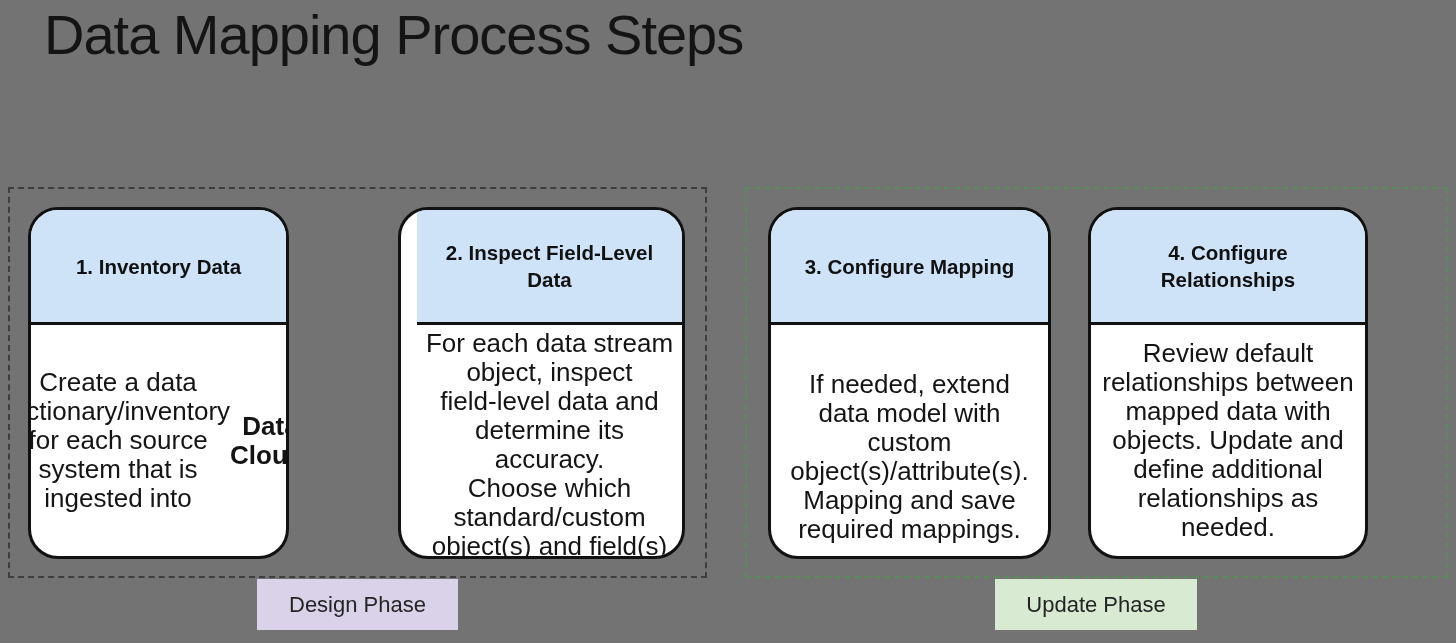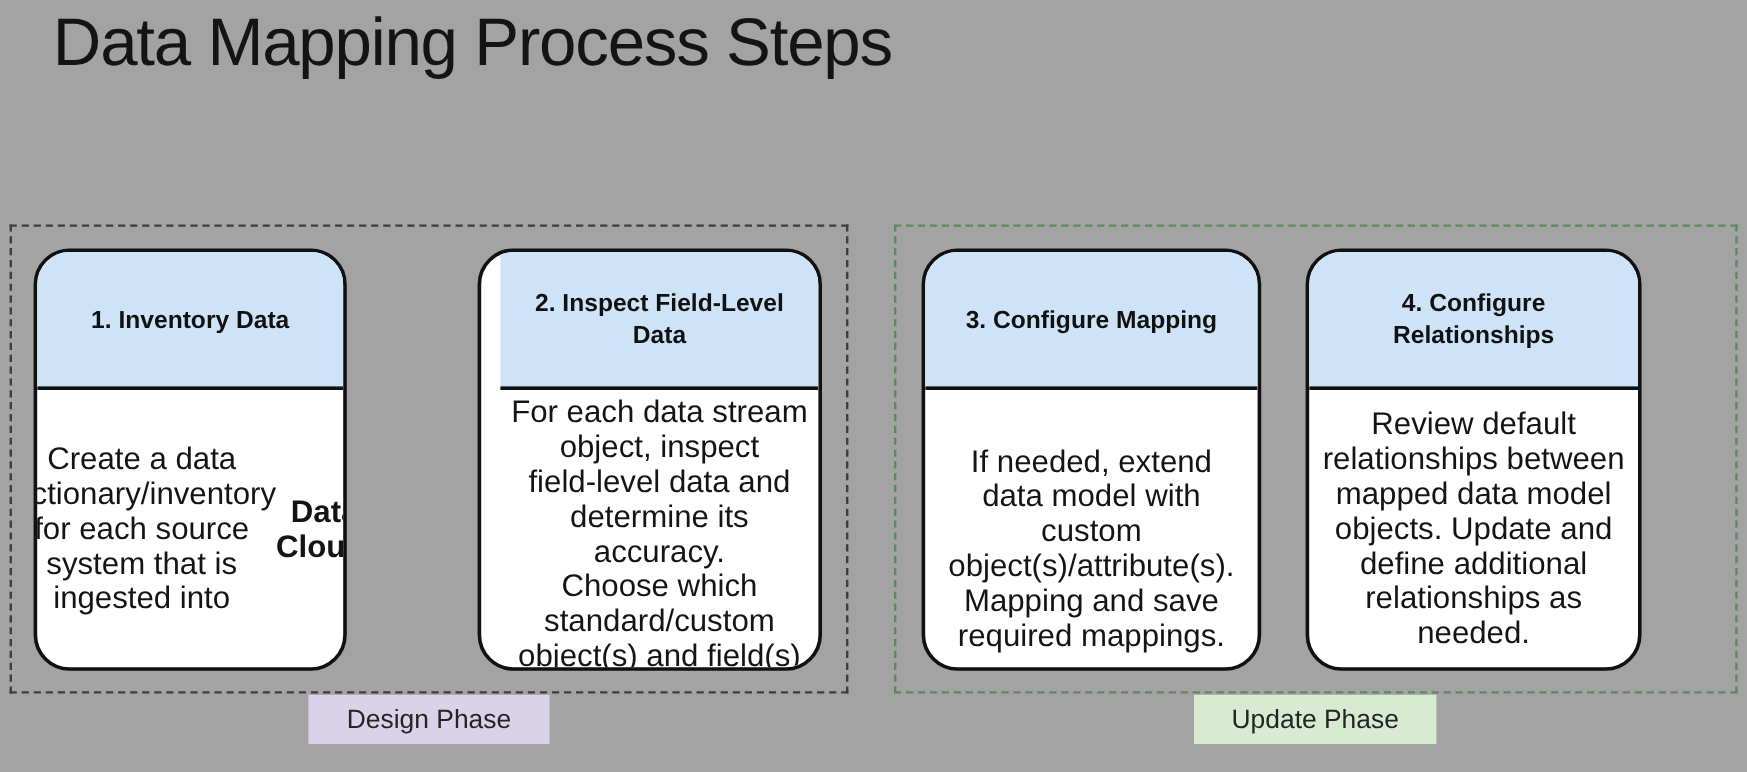--- a/index.html
+++ b/index.html
@@ -1,18 +1,18 @@
 <!DOCTYPE html>
 <html style="--header_blue: #cfe3f8; --card_border: #111111; --design_border: #3e3e3e; --build_border: #5d8a5d; --design_label_bg: #d9d2e9; --build_label_bg: #d9ead3;"><head>
 <meta charset="utf-8">
 <style>
   html,body { margin:0; padding:0; background:#ffffff; }
   .canvas {
     position:relative; width:1456px; height:643px; overflow:hidden;
-    background:#a3a3a3; font-family:"Liberation Sans", sans-serif; color:#111;
+    background:#737373; font-family:"Liberation Sans", sans-serif; color:#111;
   }
   .title {
     position:absolute; left:44px; top:2px; margin:0;
     font-size:56px; font-weight:400; letter-spacing:-1px; color:#141414;
   }
   .group {
     position:absolute; top:187px; height:391px;
     border:2px dashed #3e3e3e; box-sizing:border-box; z-index:0;
   }
   .group.design { left:8px;  width:699px; border-color:var(--design_border,#3e3e3e); }
@@ -37,21 +37,21 @@
     white-space:pre-line; padding:0 10px;
   }
   .card-body {
     flex:1 1 auto; display:flex; align-items:center; justify-content:center;
     text-align:center; font-size:26px; line-height:29px;
     white-space:pre-line; padding:4px 8px; color:#141414;
   }
   .card-body .bold { font-weight:700; }
 
   .phase-label {
-    position:absolute; top:579px; height:41px; z-index:2;
+    position:absolute; top:579px; height:51px; z-index:2;
     display:flex; align-items:center; justify-content:center;
     font-size:22px; color:#242424;
   }
   .phase-label.design-label { left:257px; width:201px; background:var(--design_label_bg,#d9d2e9); }
   .phase-label.build-label  { left:995px; width:202px; background:var(--build_label_bg,#d9ead3); }
 </style>
 </head>
 <body>
 
 <div class="canvas">
@@ -92,21 +92,21 @@
 object(s)/attribute(s).
 Mapping and save
 required mappings.</div>
   </div>
 
   <div class="card c4">
     <div class="card-header">4. Configure
 Relationships</div>
     <div class="card-body">Review default
 relationships between
-mapped data model
+mapped data with
 objects. Update and
 define additional
 relationships as
 needed.</div>
   </div>
 
   <div class="phase-label design-label">Design Phase</div>
   <div class="phase-label build-label">Update Phase</div>
 
 </div>

